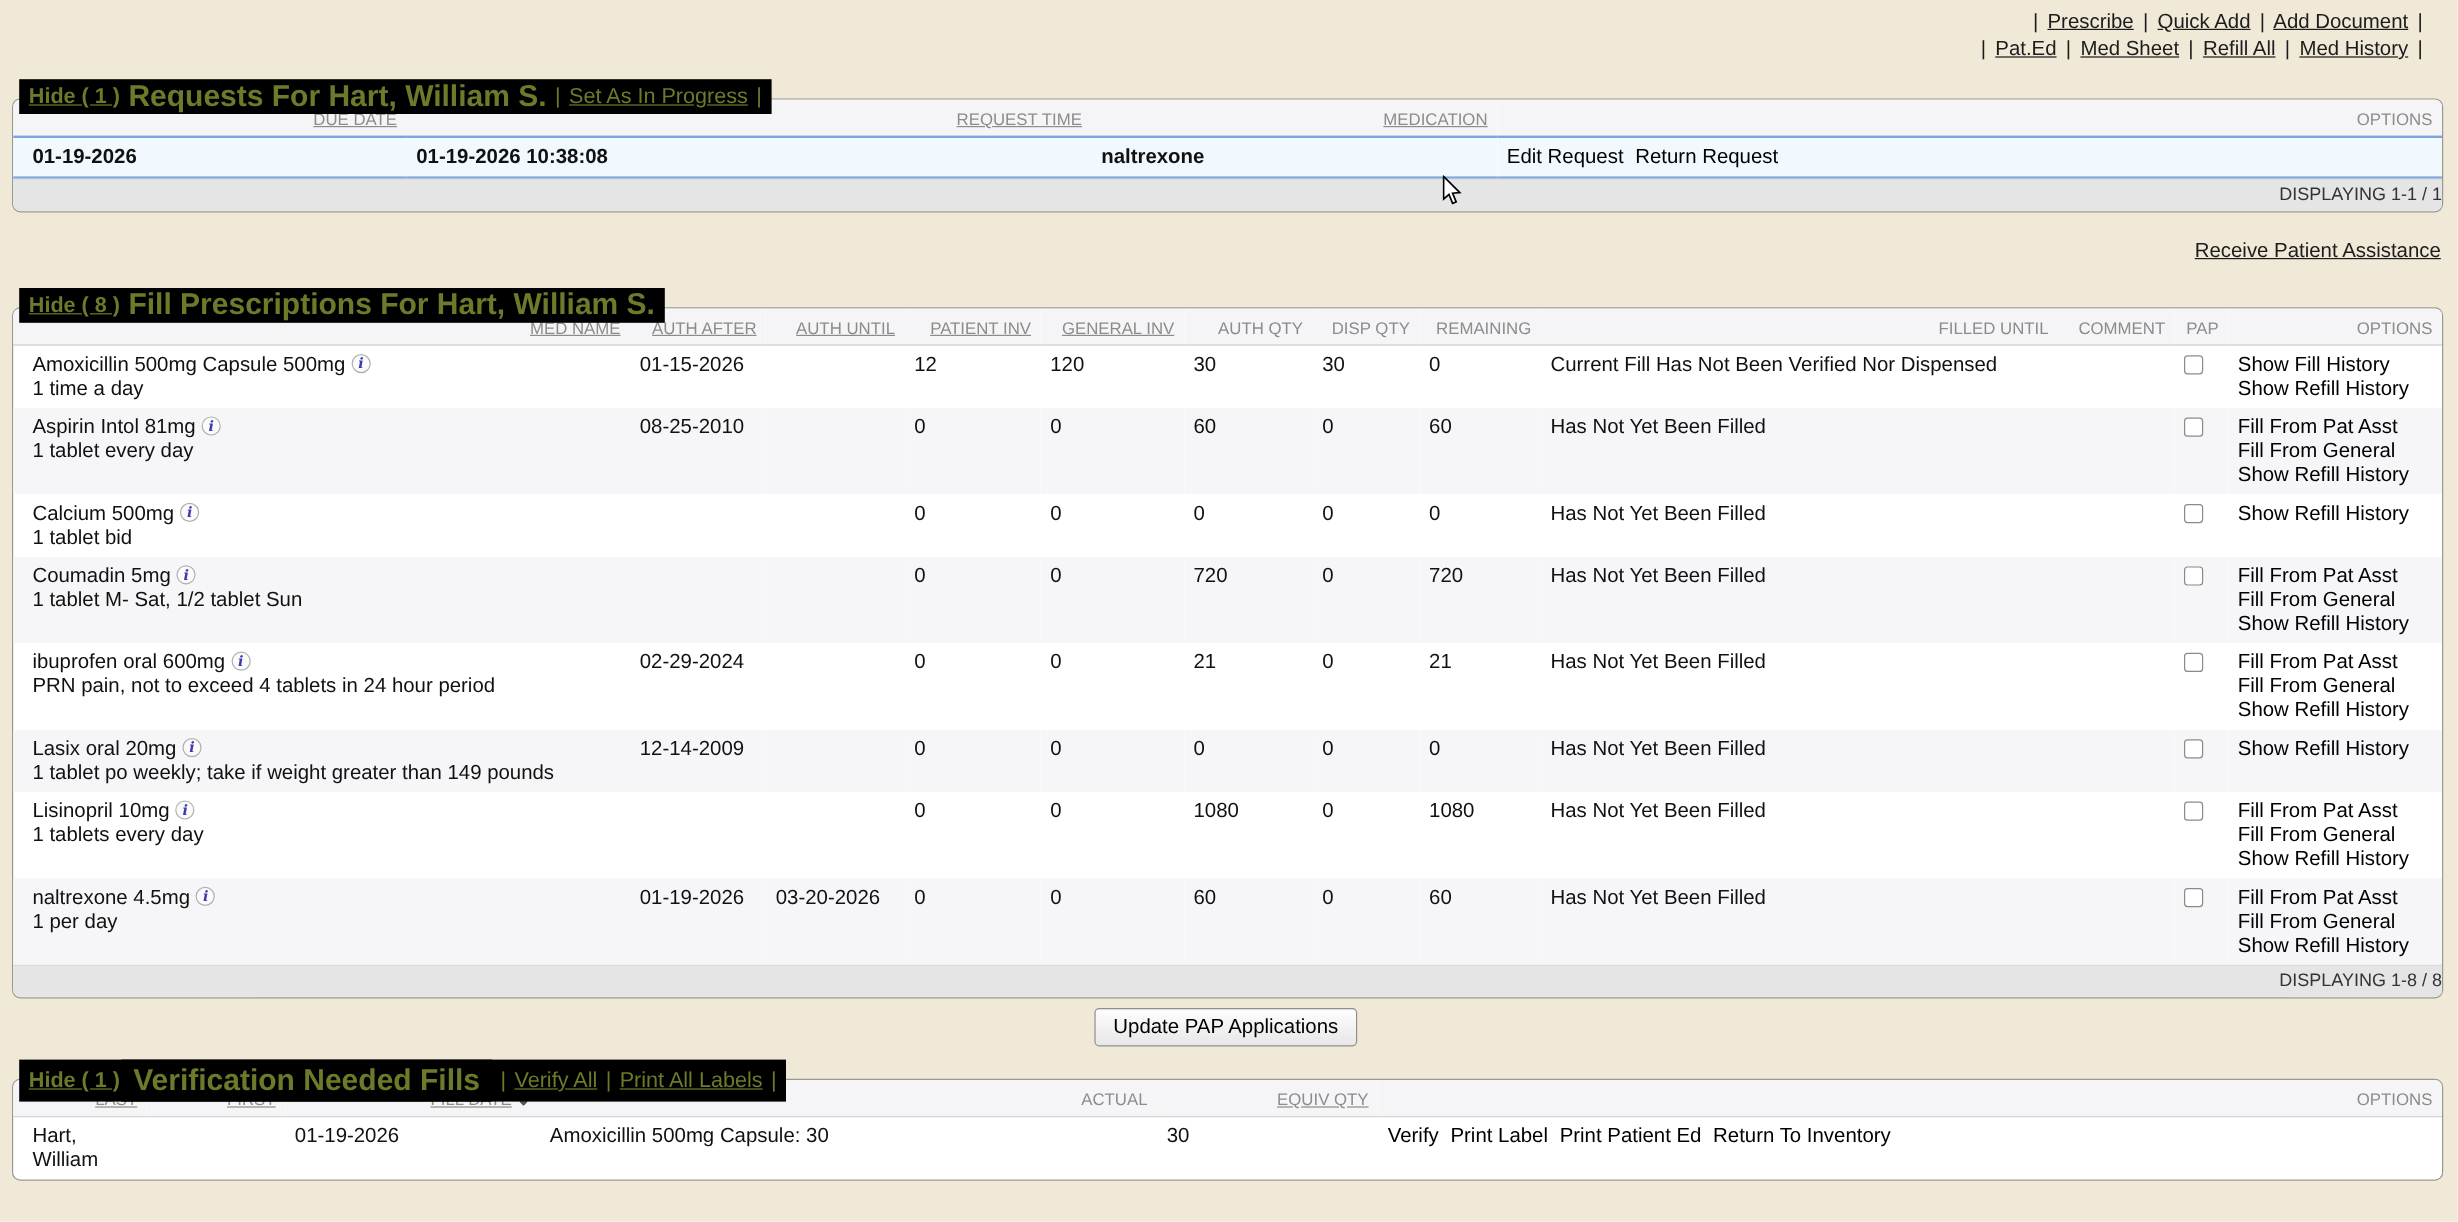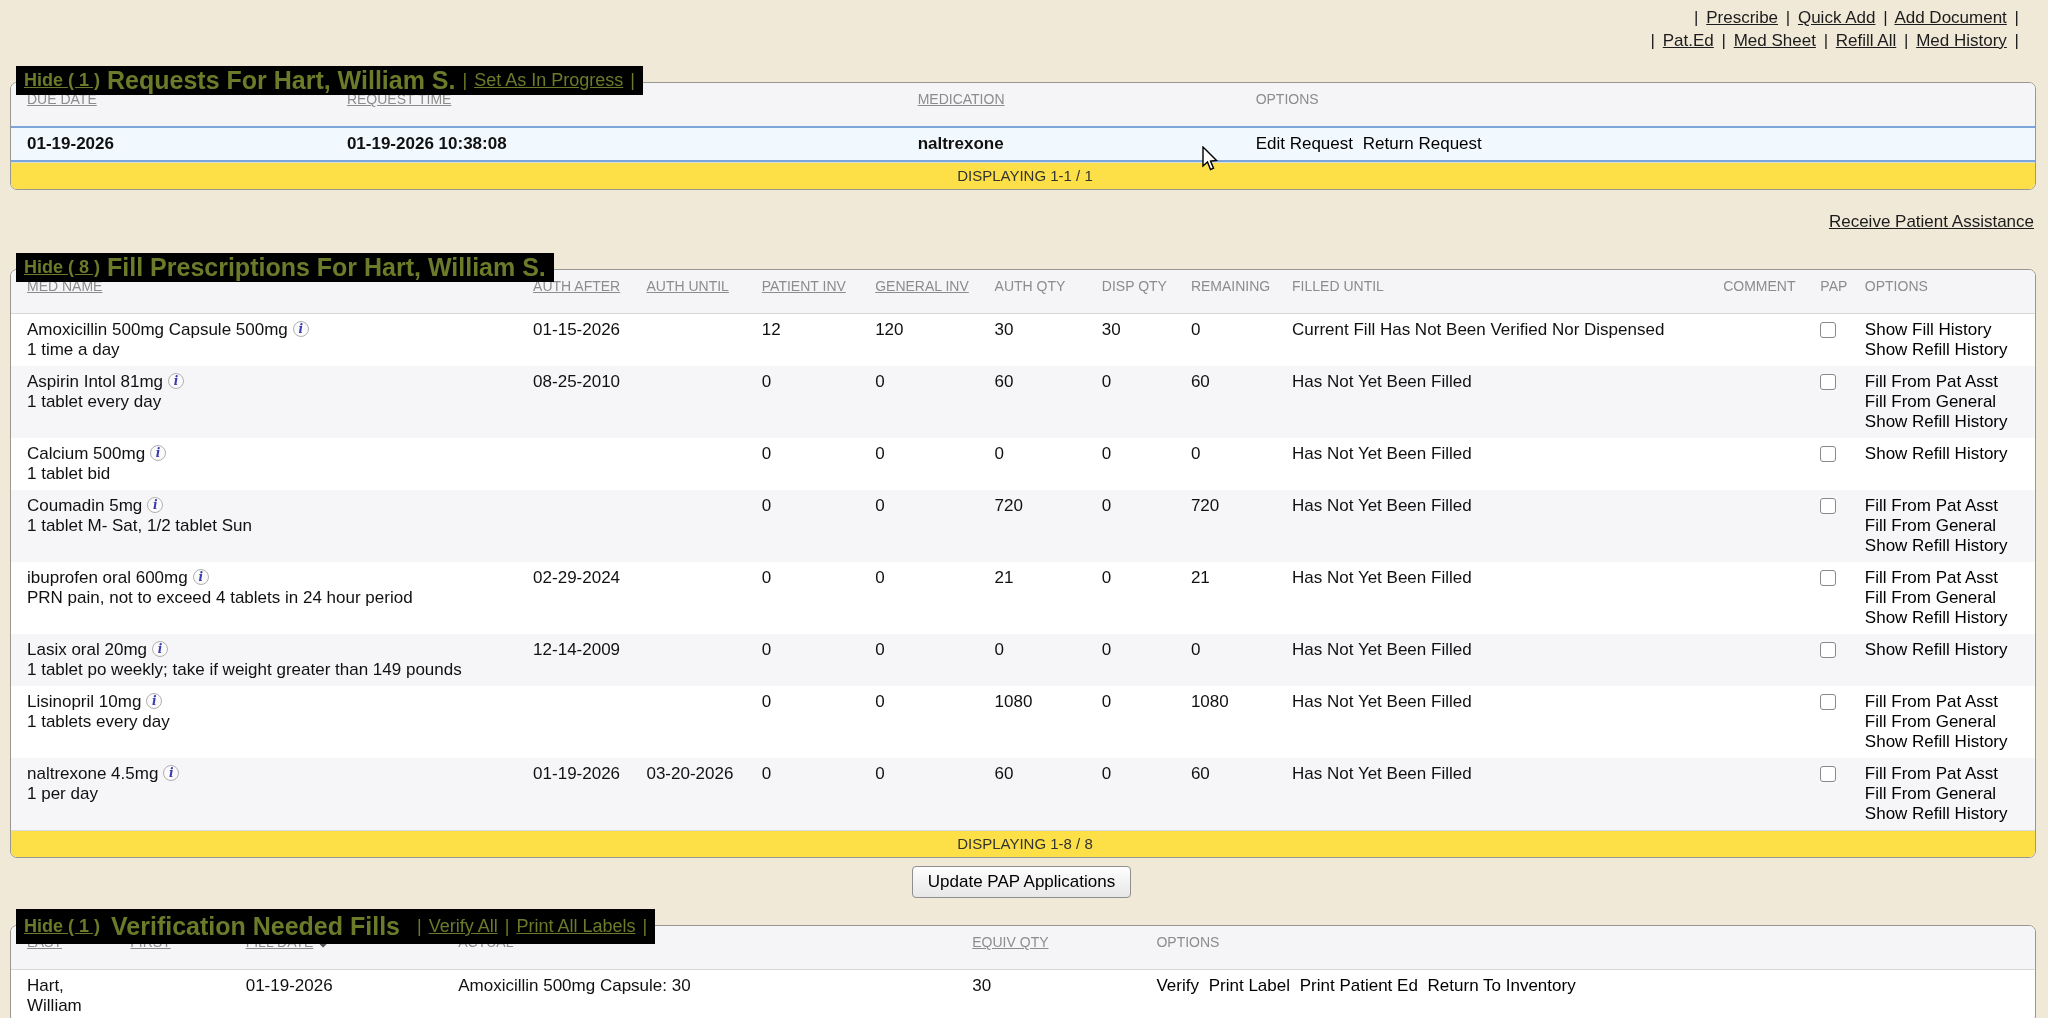--- a/index.html
+++ b/index.html
@@ -29,29 +29,29 @@
   }
   .hide-link { font-size:18px; font-weight:bold; color:#6b7b2a; text-decoration:underline; }
   .section-title { font-size:25px; font-weight:bold; color:#6b7b2a; }
   .legend-link { font-size:18px; color:#6b7b2a; text-decoration:underline; }
   .legend-sep { font-size:18px; color:#6b7b2a; text-decoration:none; }
   .boxed-title { border:3px solid #000; padding:0 7px; margin-left:-6px; }
 
   table { width:100%; border-collapse:collapse; table-layout:fixed; }
   thead th {
     background:#f5f5f7; color:#8c8c8c; font-weight:normal; font-size:14px;
-    text-align:left; padding:8px 8px 19px 8px; border-bottom:1px solid #d8d8d8;
+    text-align:right; padding:8px 8px 6px 8px; border-bottom:1px solid #d8d8d8;
     white-space:nowrap; overflow:hidden;
   }
   thead th.sortable span.hlabel { text-decoration:underline; cursor:pointer; }
   td { vertical-align:top; padding:6px 8px; line-height:20px; overflow:hidden; }
   td.first, th.first { padding-left:16px; }
   tbody tr:nth-child(even) { background:#f6f6f8; }
   .displaying {
-    background:#fde047; border-top:1px solid #dcdcdc; text-align:center;
+    background:#e5e5e5; border-top:1px solid #dcdcdc; text-align:right;
     font-size:15px; color:#333; padding:4px 0 5px 4px;
   }
 
   
   tr.selected { background:#f2f9fe; }
   tr.selected td { border-top:2px solid #7aa6d9; border-bottom:2px solid #7aa6d9; }
   tr.selected td.b { font-weight:bold; }
 
   
   .right-links { text-align:right; padding:20px 14px 0 0; line-height:23px; }

